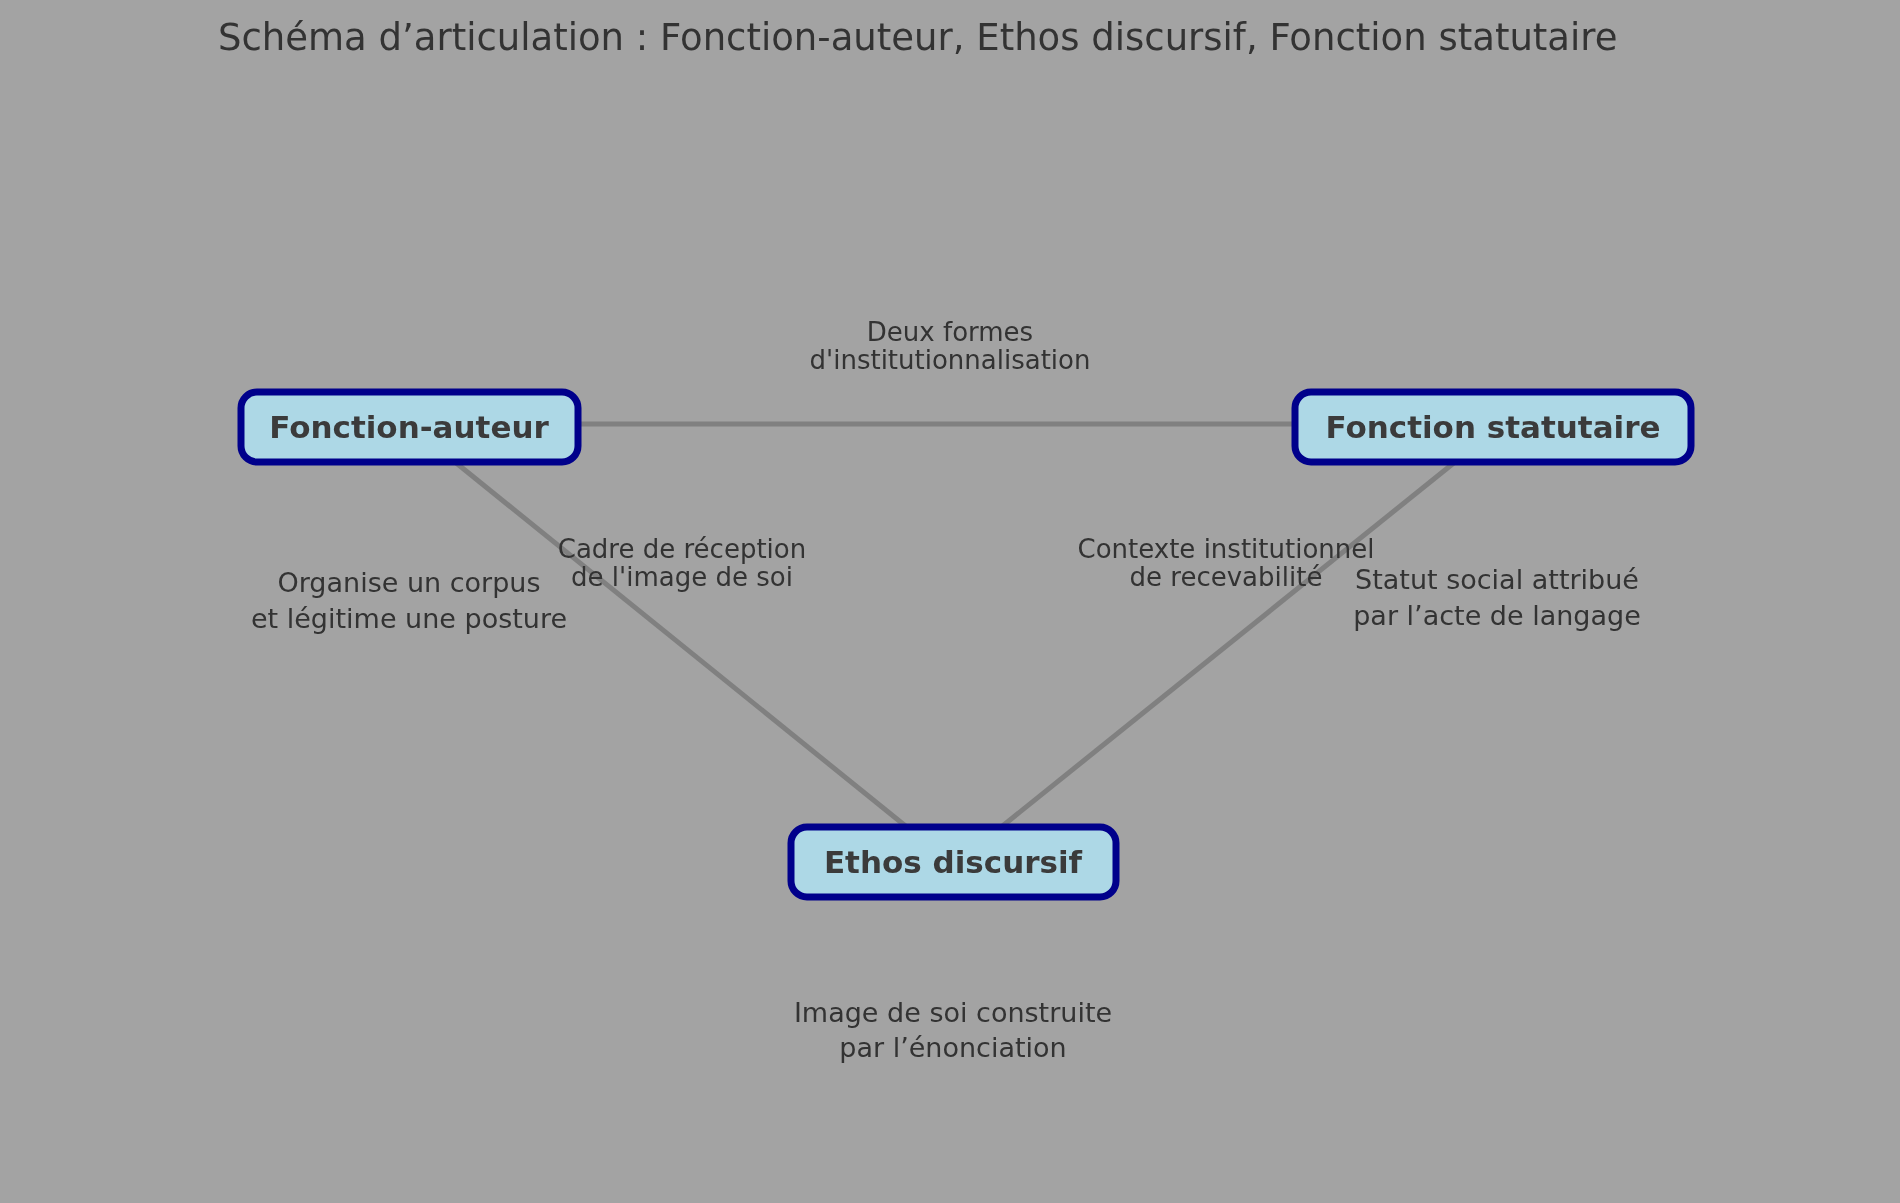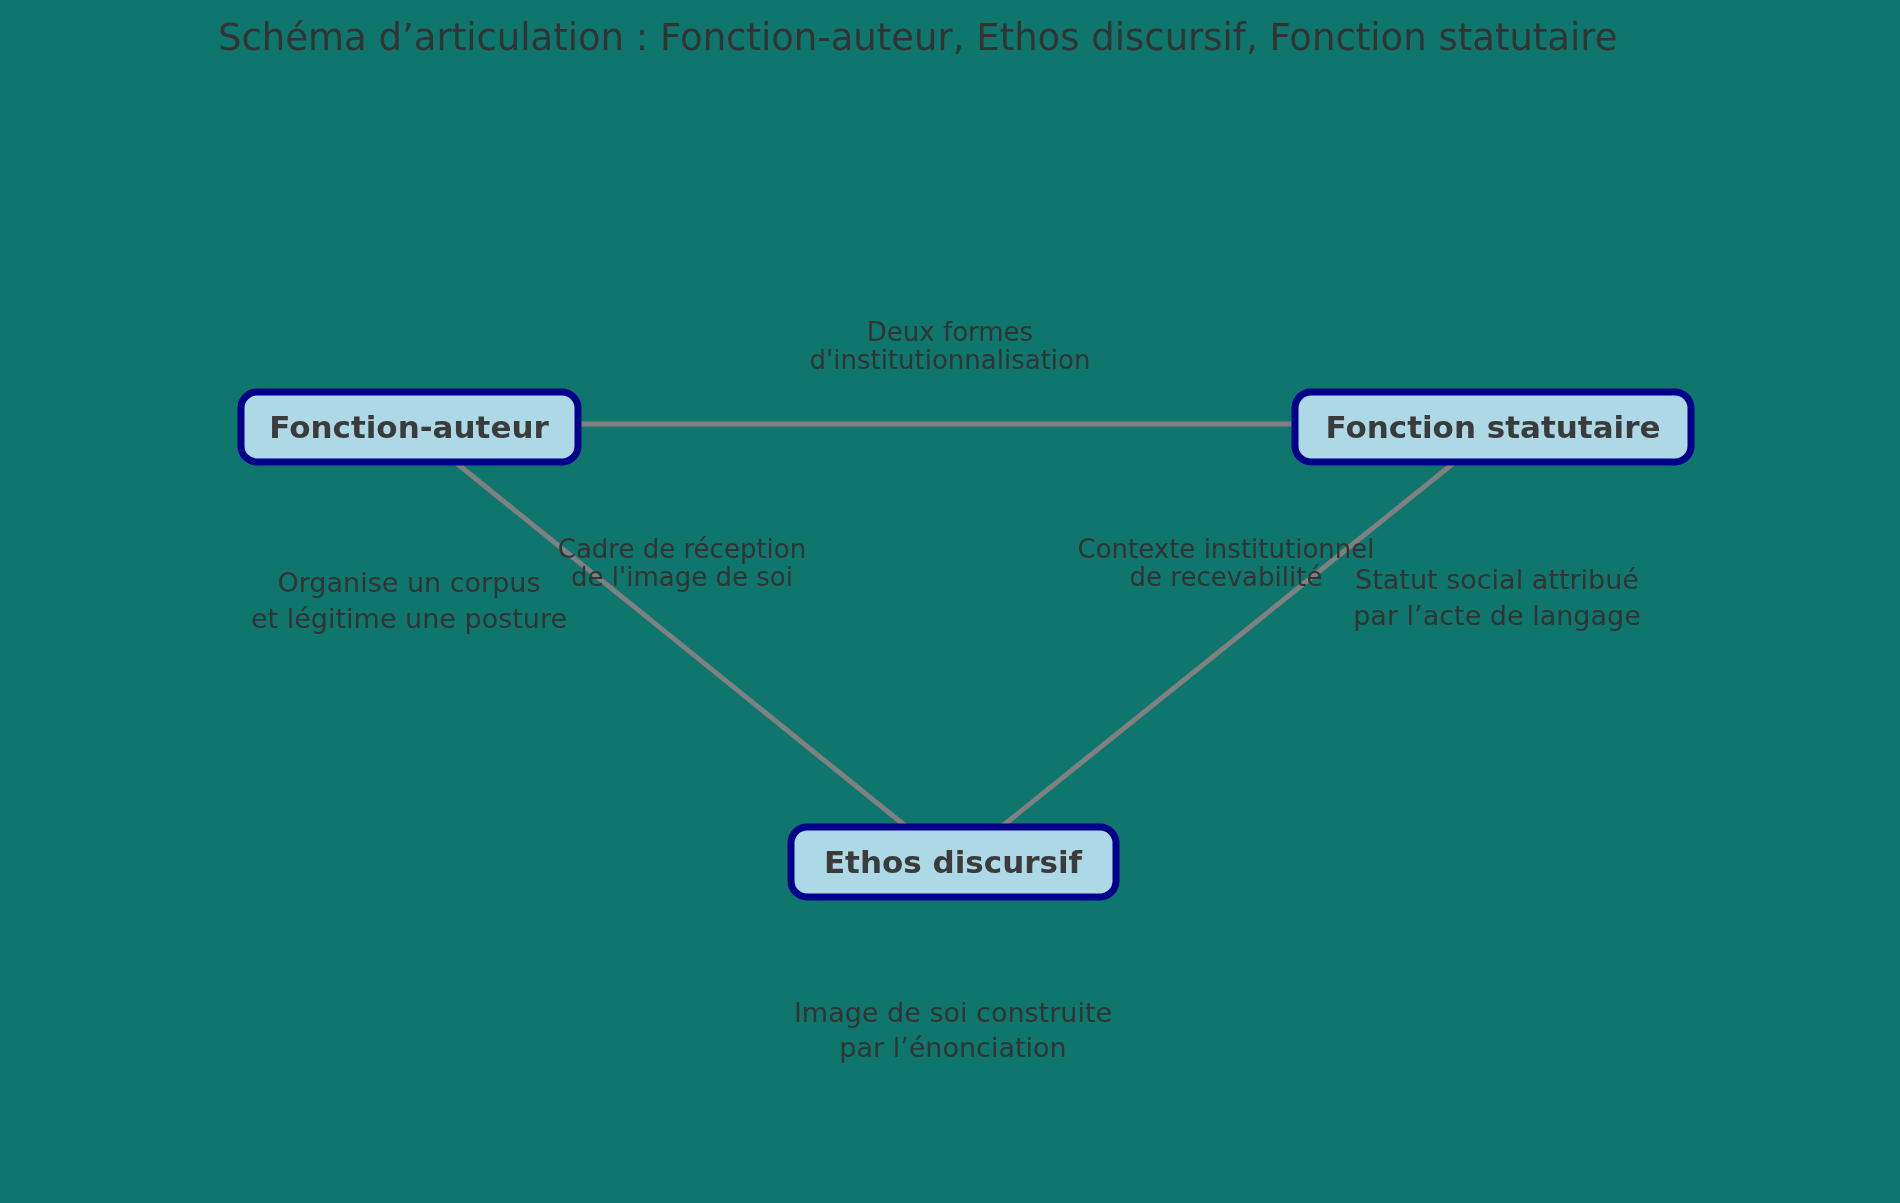--- a/index.html
+++ b/index.html
@@ -11,21 +11,21 @@
   body {
     width: 1900px;
     height: 1203px;
     overflow: hidden;
     font-family: "DejaVu Sans", "Liberation Sans", sans-serif;
   }
   #diagram-root {
     position: relative;
     width: 1900px;
     height: 1203px;
-    background: #0f766e;
+    background: #a3a3a3;
   }
   svg.canvas {
     position: absolute;
     top: 0;
     left: 0;
     width: 1900px;
     height: 1203px;
     display: block;
   }
   .diagram-title {

